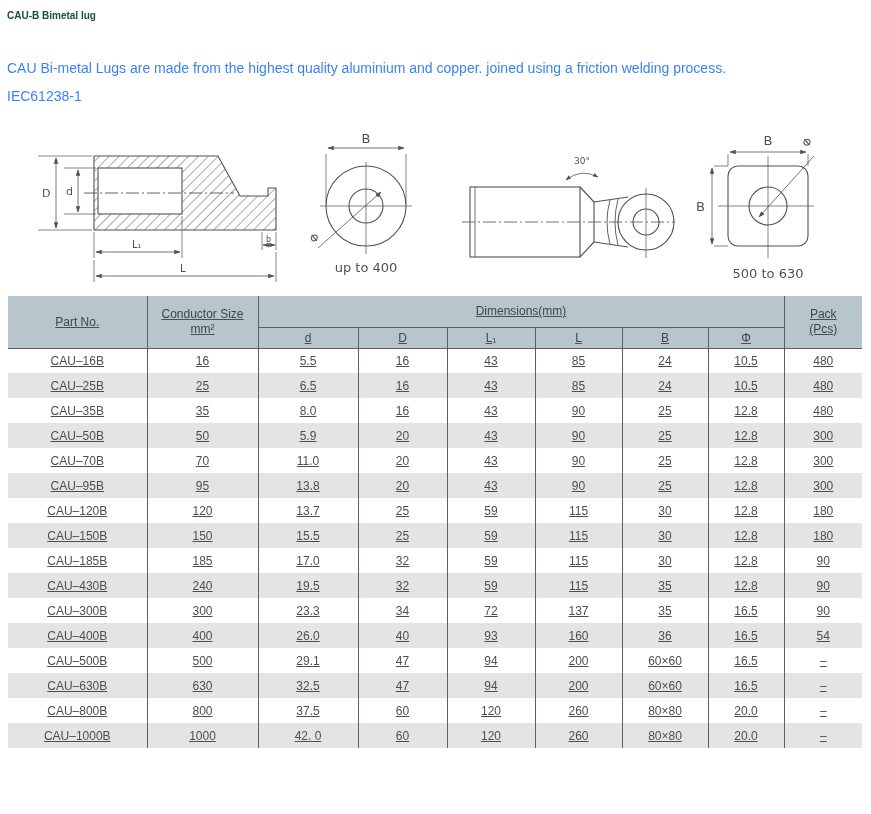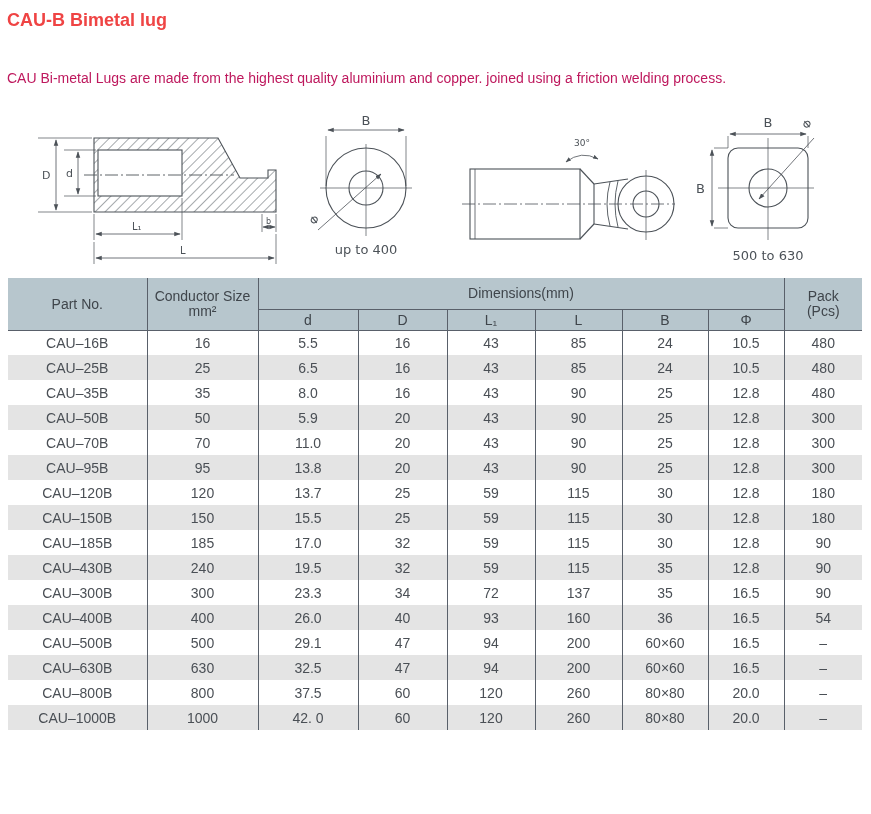--- a/index.html
+++ b/index.html
@@ -14,25 +14,25 @@
   body{
     width:871px;height:814px;
     background:#ffffff;
     font-family:"Liberation Sans","DejaVu Sans",sans-serif;
     color:var(--text);
     overflow:hidden;
   }
   .page{width:871px;height:814px;position:relative;}
   .doc-title{
     margin:10px 0 0 7px;
-    font-size:18px;font-weight:bold;color:#ef4444;
+    font-size:10px;font-weight:bold;color:#14532d;
   }
   .description{
     margin:33px 0 0 7px;
-    font-size:14px;color:#be185d;
+    font-size:14px;color:#3b82f6;
   }
   .description .line{height:28px;line-height:28px;white-space:nowrap;}
   .description .line.spread{word-spacing:3.5px;}
   .drawings{
     position:relative;
     margin-top:12px;
     width:871px;height:170px;
   }
   .drawings svg{position:absolute;overflow:visible;}
   svg text{
@@ -42,22 +42,23 @@
   #svg-side-view{left:22px;top:12px;}
   #svg-round-barrel{left:308px;top:8px;}
   #svg-ring-lug{left:462px;top:20px;}
   #svg-square-barrel{left:692px;top:8px;}
 
   table.spec{
     margin:4px 0 0 8px;
     border-collapse:collapse;
     table-layout:fixed;
     width:854px;
-    font-size:14px;
+    font-size:12px;
     color:#4a4f55;
+    text-decoration:underline;
   }
   table.spec th{
     background:var(--header-bg,#b7c6cd);
     font-weight:normal;
     color:#3f454b;
     border-bottom:1px solid var(--line);
     padding:0;
     text-align:center;
     vertical-align:middle;
   }
@@ -77,20 +78,21 @@
 </style>
 </head>
 <body>
 
 <div class="page">
 
   <h1 class="doc-title">CAU-B Bimetal lug</h1>
 
   <div class="description">
     <div class="line">CAU Bi-metal Lugs are made from the highest quality aluminium and copper. joined using a friction welding process.</div>
+    <div class="line">IEC61238-1</div>
   </div>
 
   <div class="drawings">
 
     <svg id="svg-side-view" width="272" height="158" viewBox="0 0 272 158">
       <defs>
         <pattern id="h1" width="7" height="7" patternUnits="userSpaceOnUse" patternTransform="rotate(45)">
           <rect width="7" height="7" fill="#ffffff"></rect>
           <line x1="0" y1="0" x2="0" y2="7" stroke="#6a7076" stroke-width="1.2"></line>
         </pattern>

